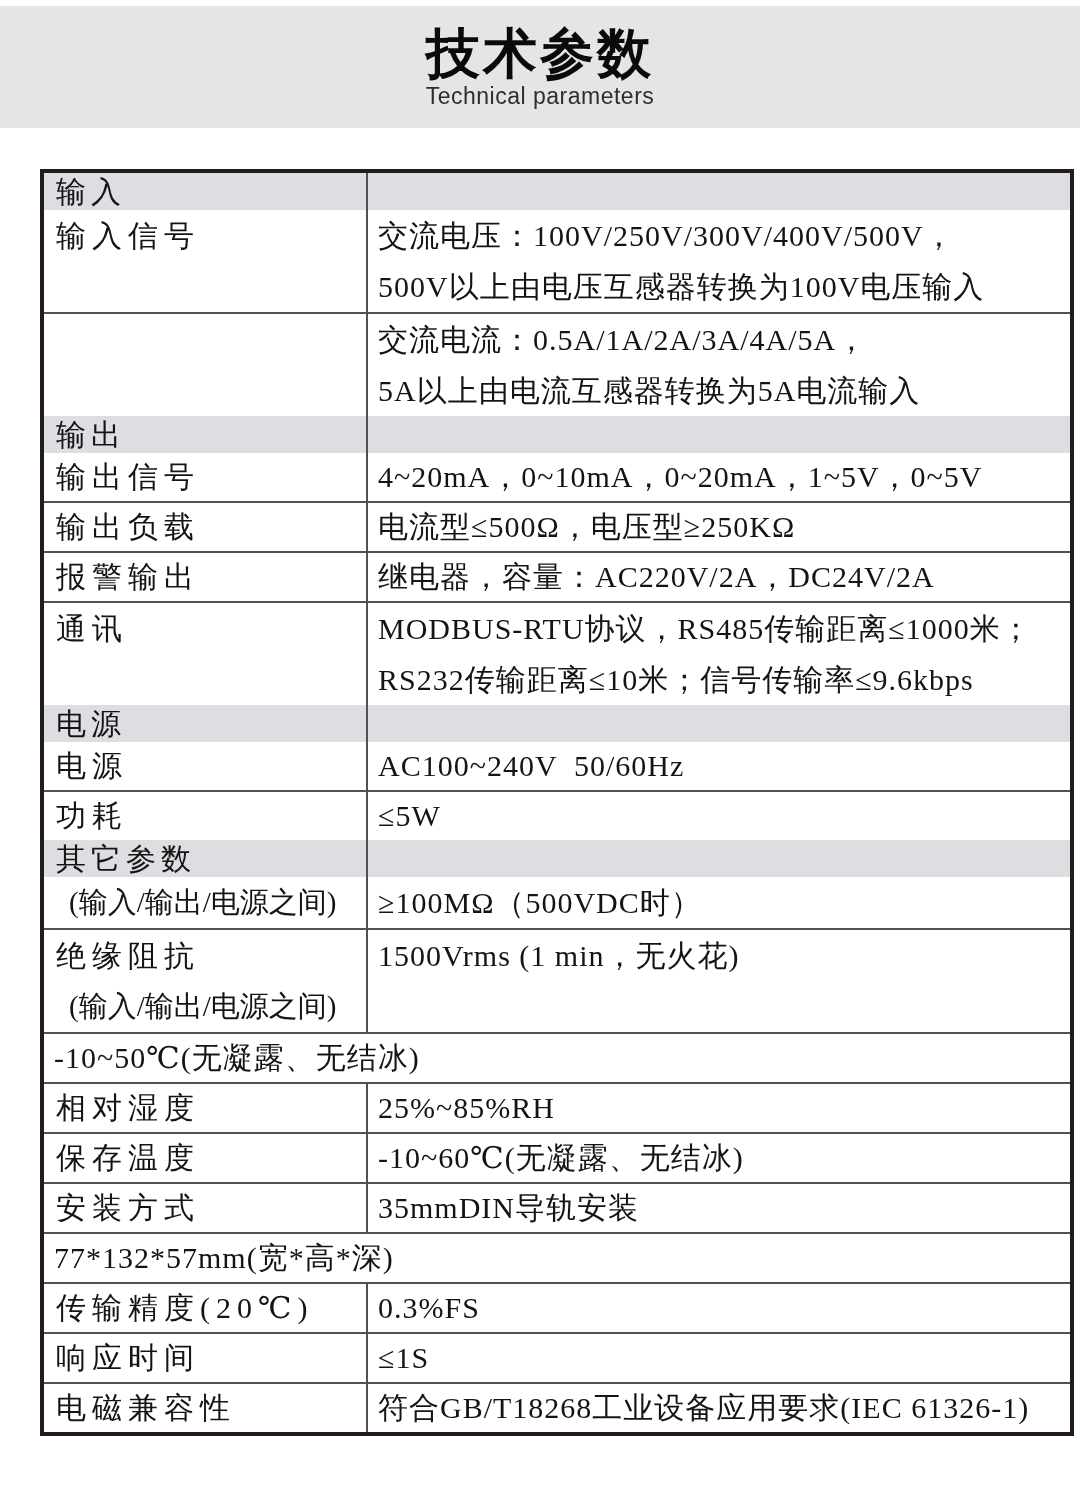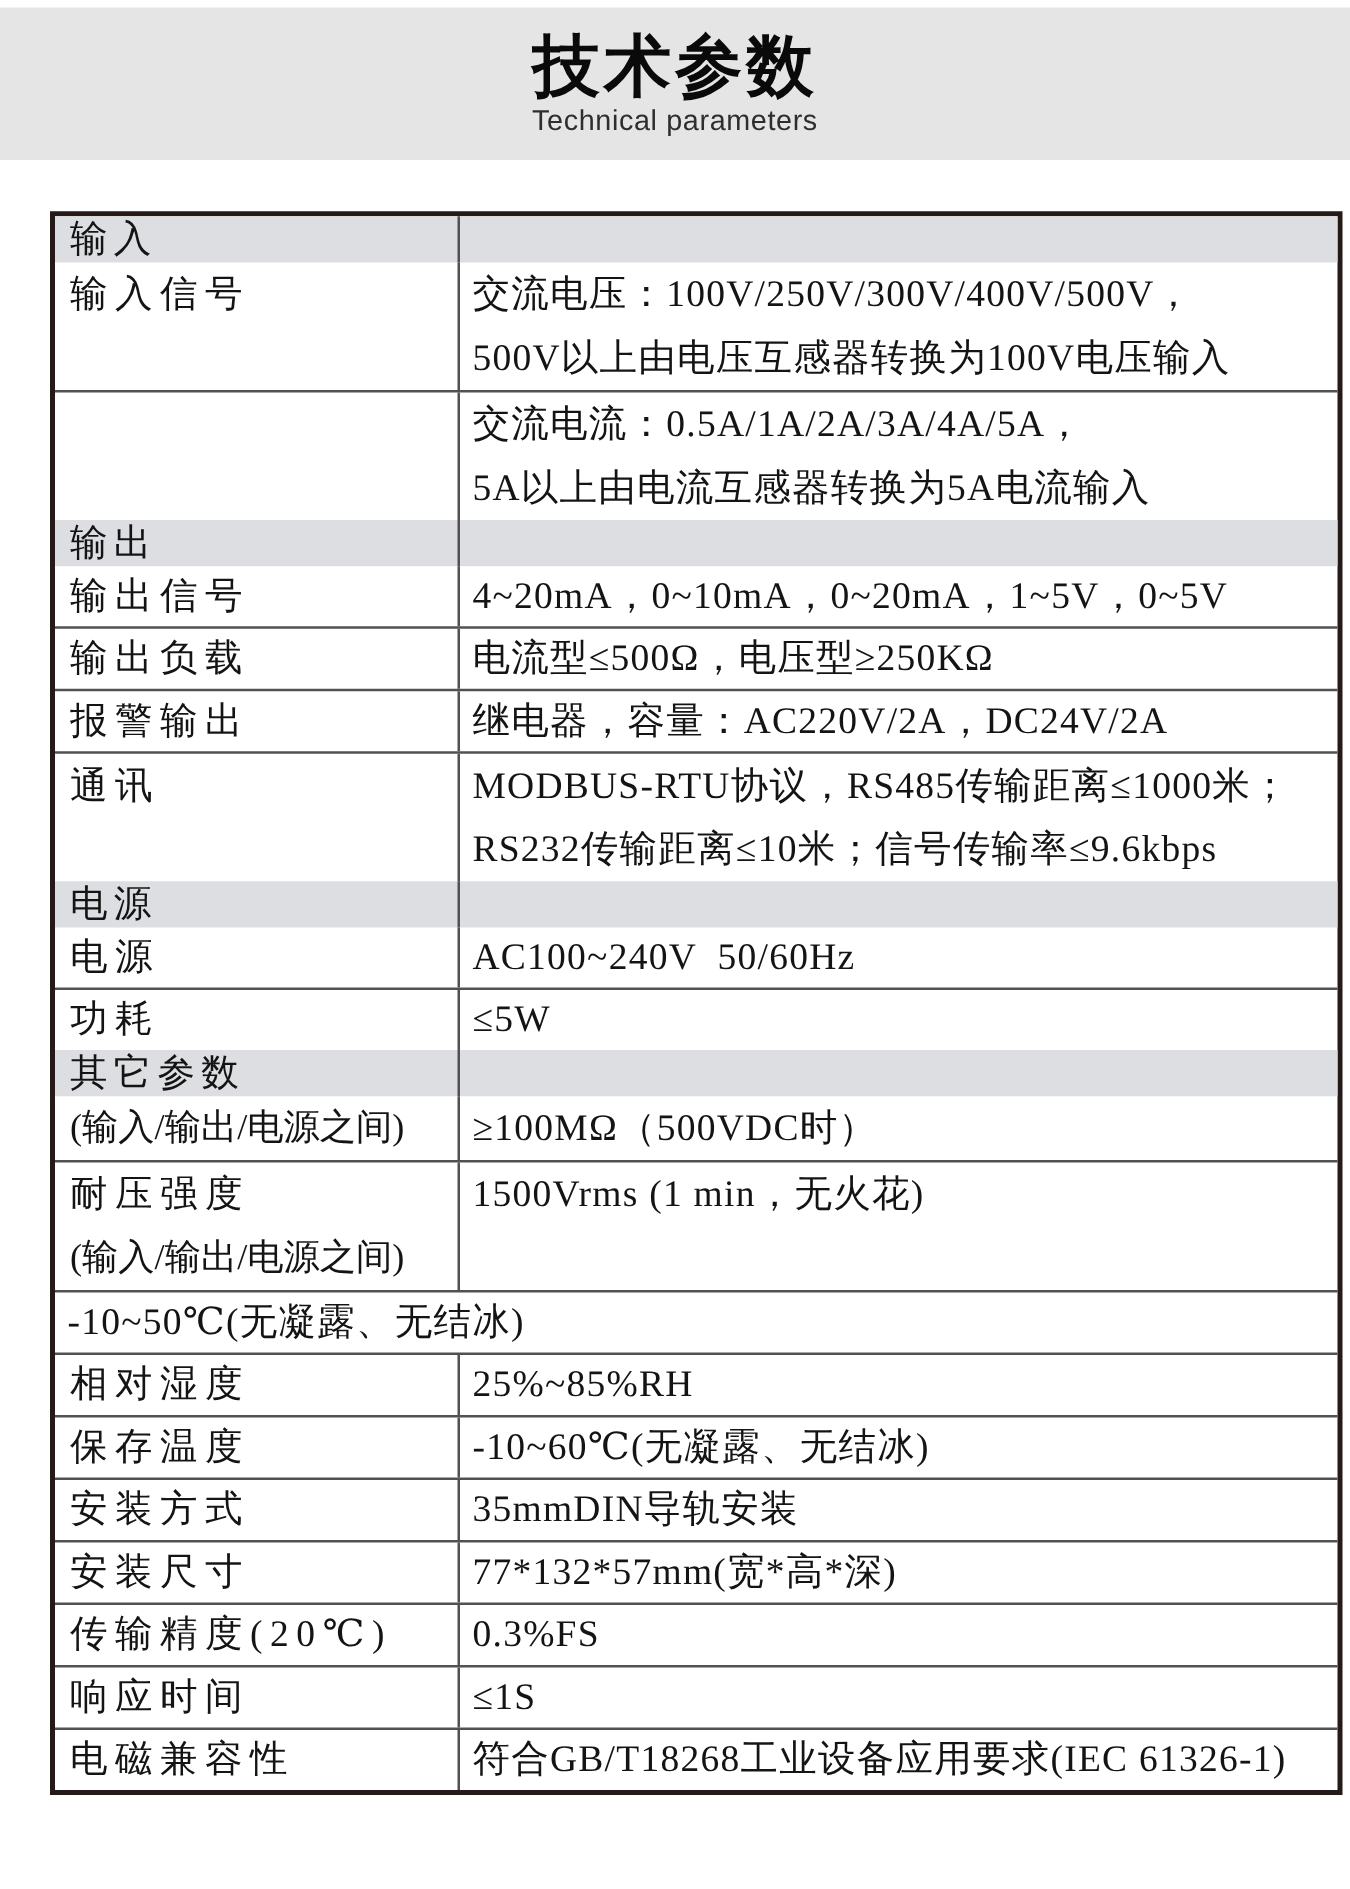--- a/index.html
+++ b/index.html
@@ -78,21 +78,21 @@
   }
   .line {
     font-size: 30px;
     line-height: 48px;
     white-space: pre;
     color: #141414;
   }
   .multi .line { line-height: 51px; }
   .slabel { letter-spacing: 5px; }
   .lab { letter-spacing: 6px; }
-  .lab.tight { letter-spacing: 0; font-size: 29px; }
+  .lab.tight { letter-spacing: 0; font-size: 29px; margin-left: 13px; }
   .val { letter-spacing: 1px; }
 </style>
 </head>
 <body>
 
 <div class="page">
 
   <header class="banner">
     <h1 class="title">技术参数</h1>
     <div class="subtitle">Technical parameters</div>
@@ -191,21 +191,21 @@
       <div class="trow rrow multi">
         <div class="cell label">
           <div class="line lab tight">(输入/输出/电源之间)</div>
         </div>
         <div class="cell value">
           <div class="line val">≥100MΩ（500VDC时）</div>
         </div>
       </div>
       <div class="trow rrow multi">
         <div class="cell label">
-          <div class="line lab">耐压强度</div>
+          <div class="line lab">绝缘阻抗</div>
           <div class="line lab tight">(输入/输出/电源之间)</div>
         </div>
         <div class="cell value">
           <div class="line val">1500Vrms (1 min，无火花)</div>
         </div>
       </div>
       <div class="trow rrow">
         <div class="cell value">
           <div class="line val">-10~50℃(无凝露、无结冰)</div>
         </div>
@@ -228,23 +228,20 @@
       </div>
       <div class="trow rrow">
         <div class="cell label">
           <div class="line lab">安装方式</div>
         </div>
         <div class="cell value">
           <div class="line val">35mmDIN导轨安装</div>
         </div>
       </div>
       <div class="trow rrow">
-        <div class="cell label">
-          <div class="line lab">安装尺寸</div>
-        </div>
         <div class="cell value">
           <div class="line val">77*132*57mm(宽*高*深)</div>
         </div>
       </div>
       <div class="trow rrow">
         <div class="cell label">
           <div class="line lab">传输精度(20℃)</div>
         </div>
         <div class="cell value">
           <div class="line val">0.3%FS</div>

